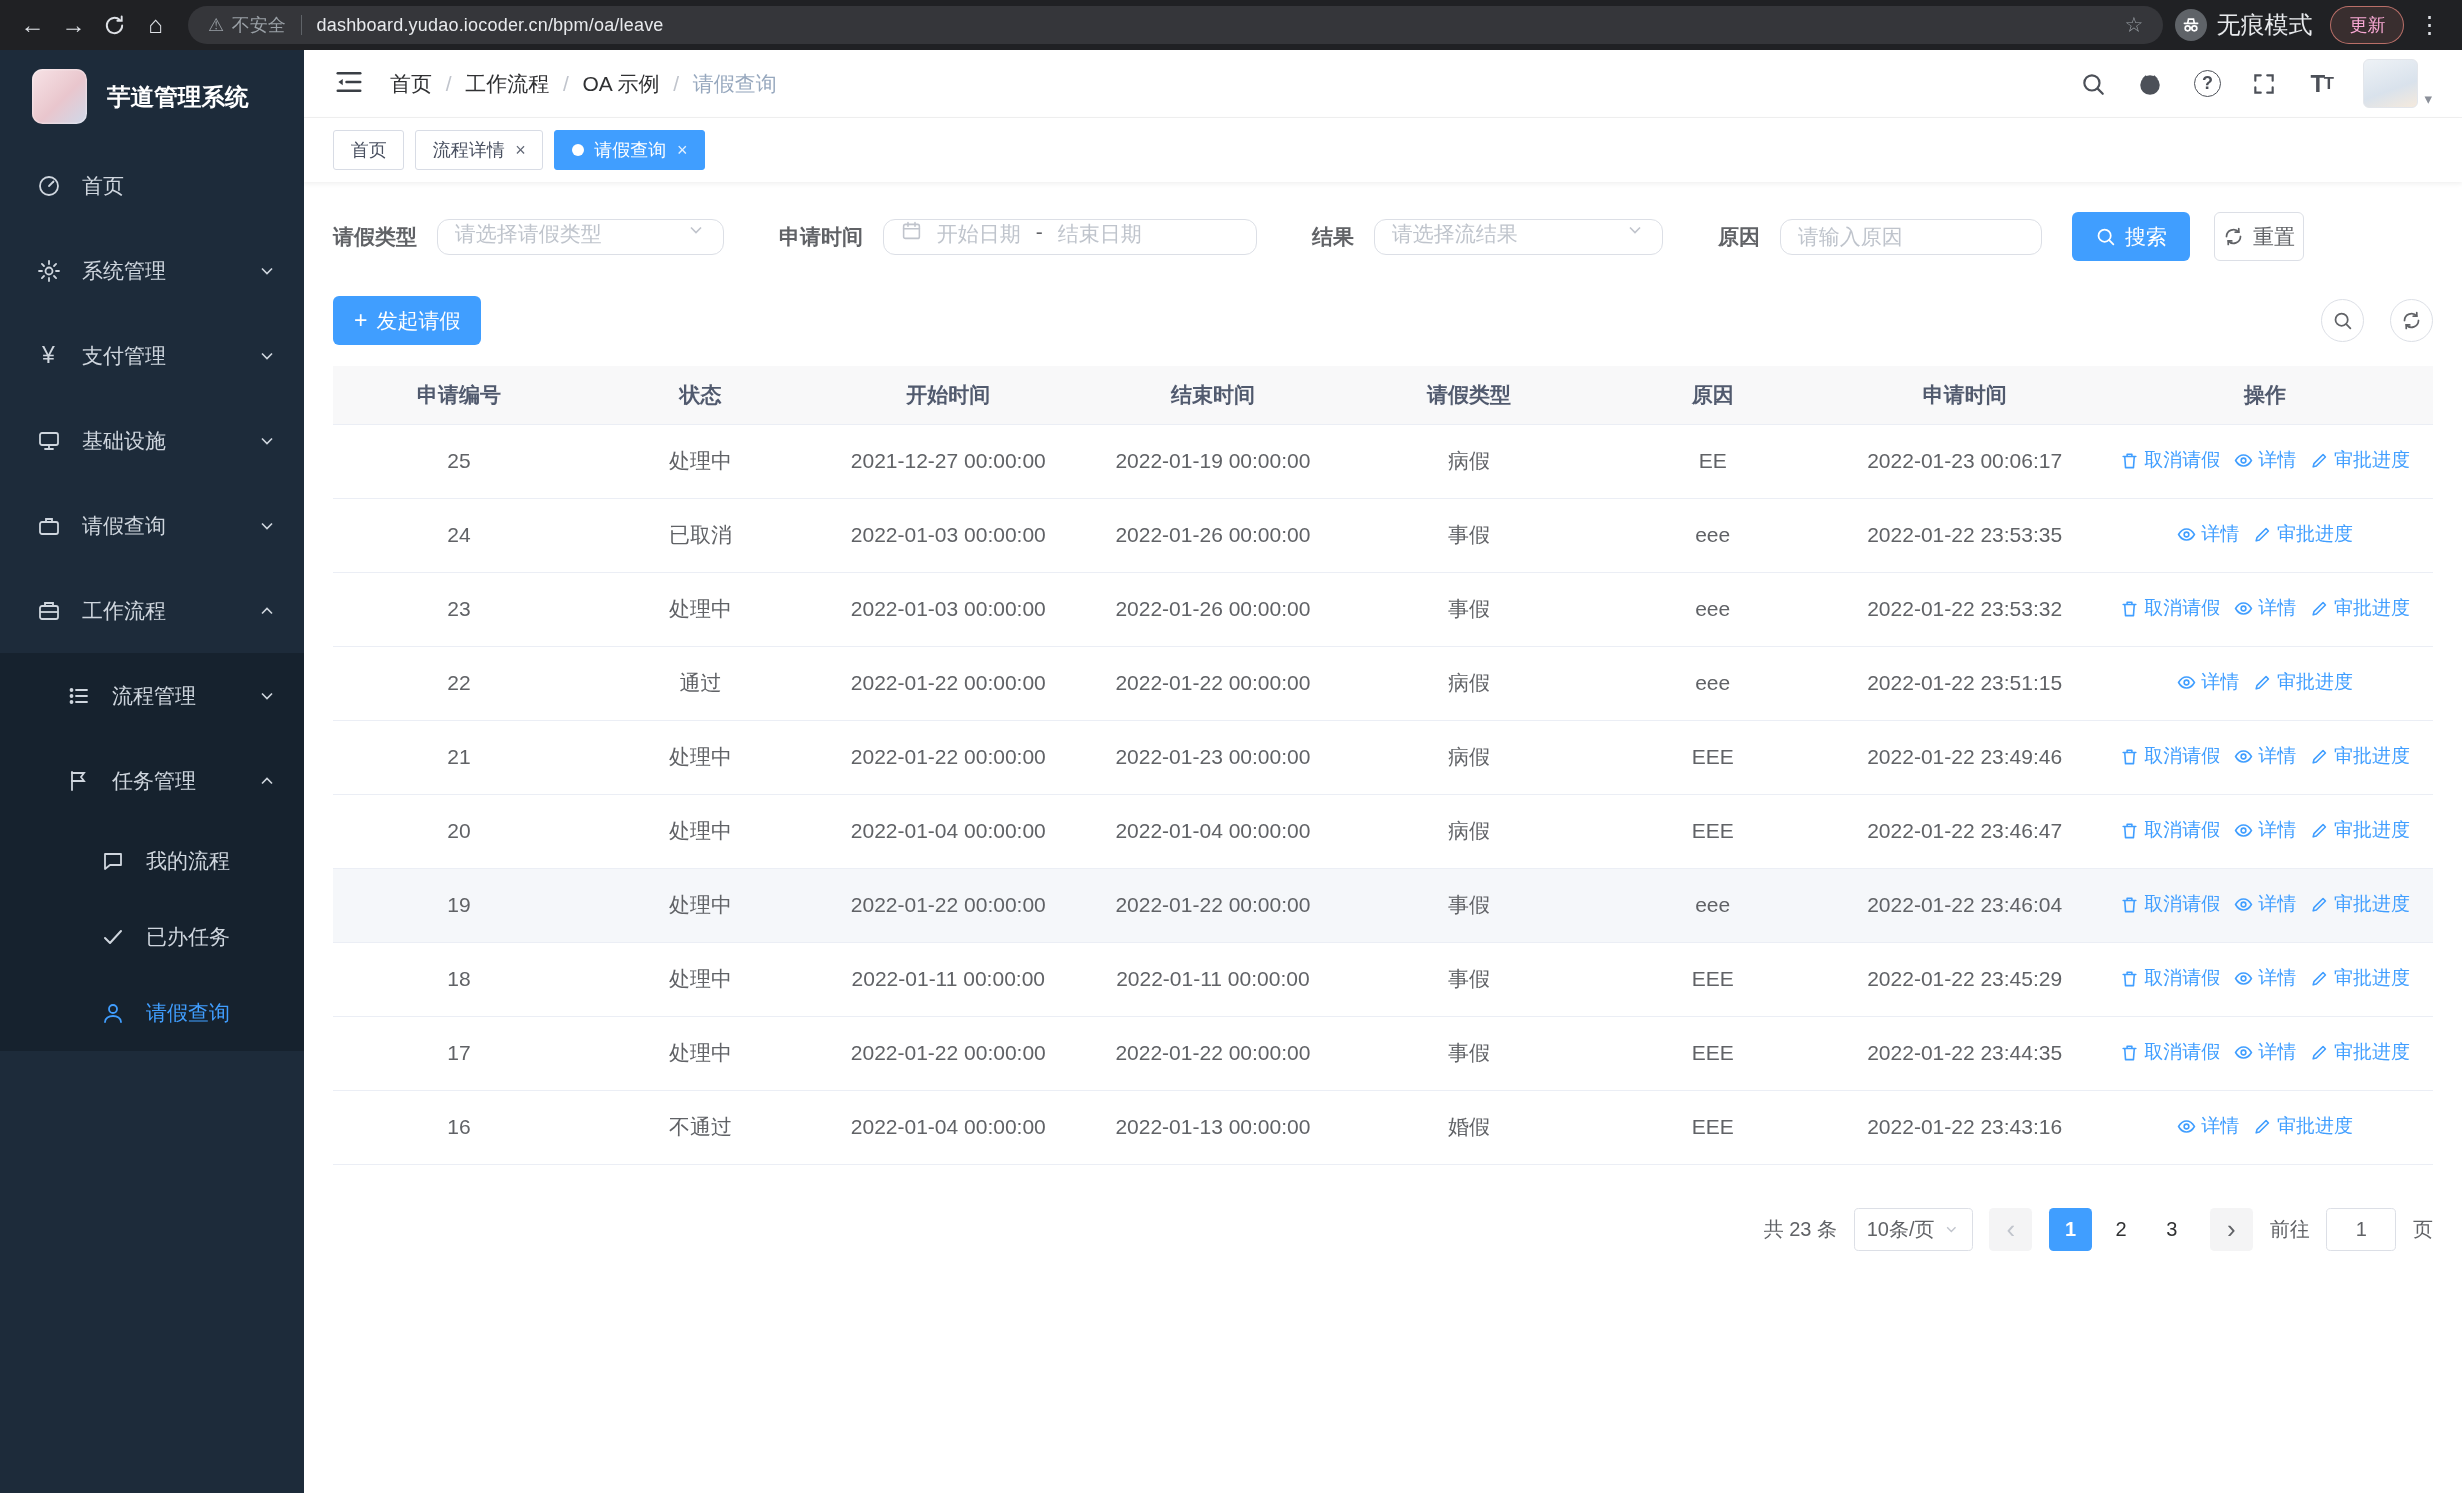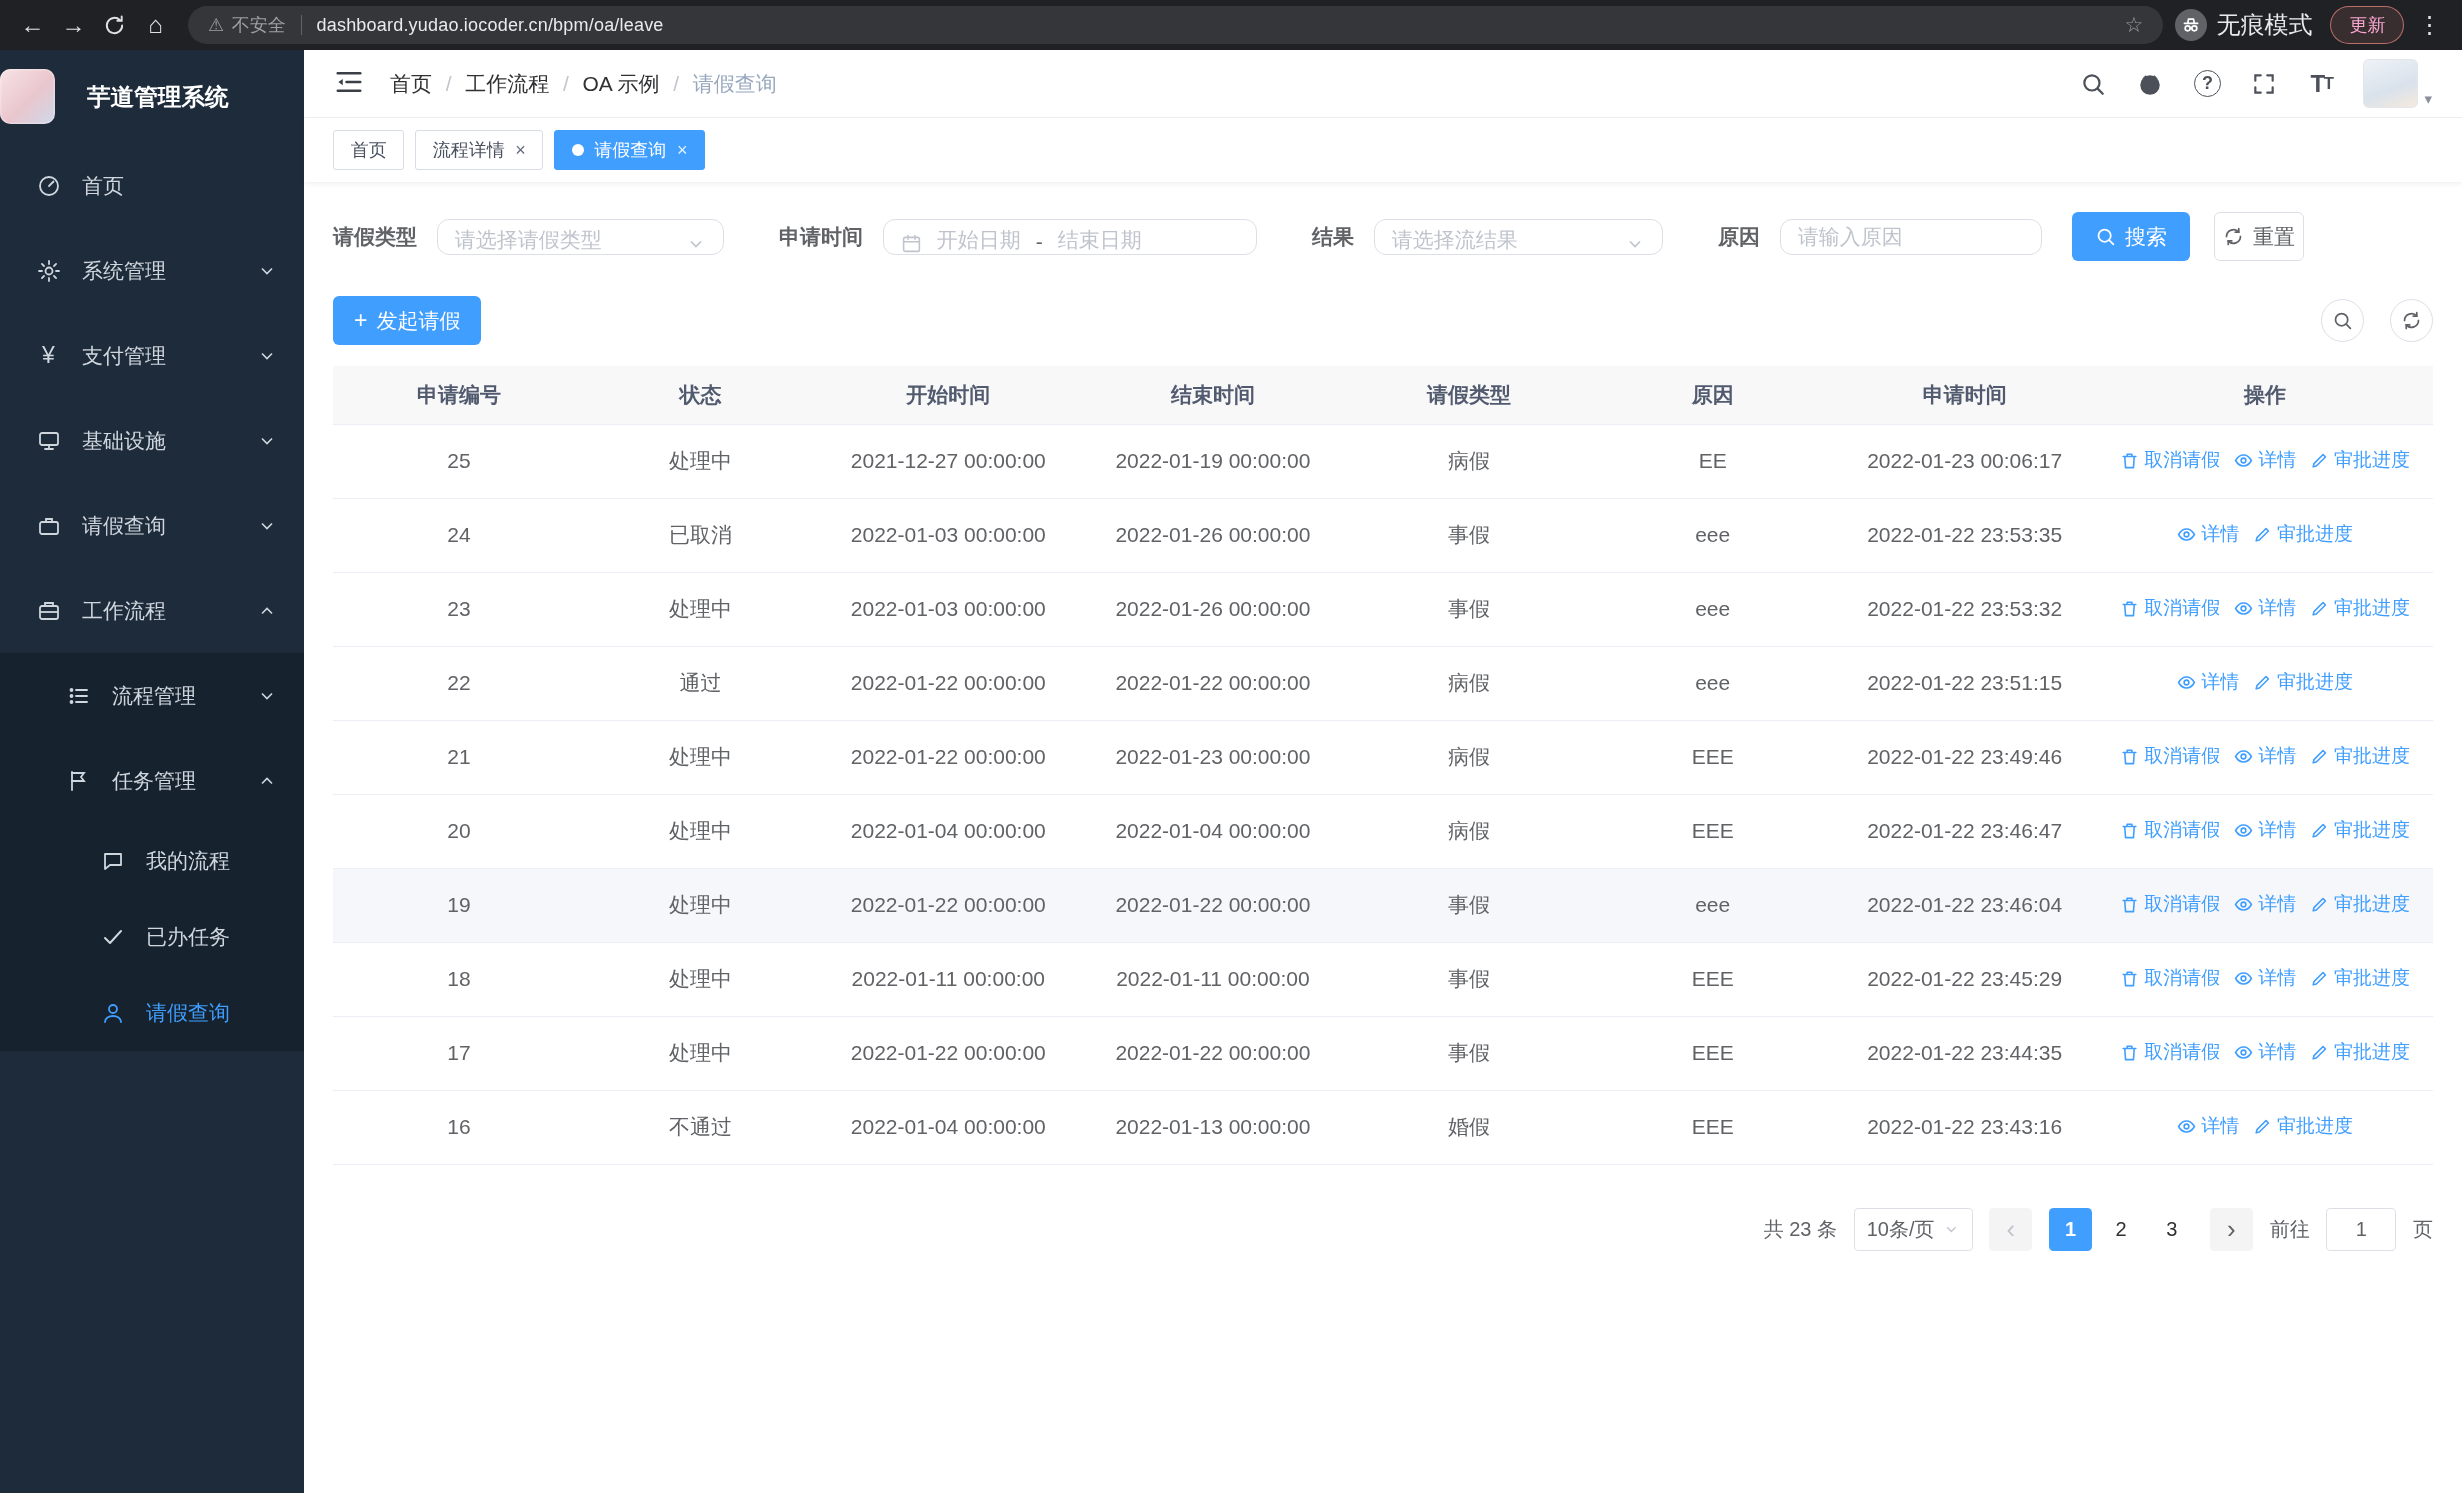--- a/index.html
+++ b/index.html
@@ -18,21 +18,21 @@
   .url-text{color:#e8eaed;letter-spacing:0.2px}
   .star{margin-left:auto;font-size:21px;color:#9aa0a6;cursor:pointer}
   .incog{display:flex;align-items:center;gap:9px;font-size:24px;color:#e8eaed;margin-right:18px;white-space:nowrap}
   .incog-circle{width:32px;height:32px;border-radius:50%;background:#5f6368;display:flex;align-items:center;justify-content:center}
   .update-pill{padding:6px 18px;border:1.5px solid rgba(242,139,130,.7);background:rgba(242,139,130,.12);
     color:#f9a8d4;border-radius:23px;font-size:18px;cursor:pointer;white-space:nowrap;margin-right:4.6px}
 
   
   .app{display:flex;height:1443px;}
   .sidebar{width:304px;background:#1d2b3a;flex-shrink:0;display:flex;flex-direction:column;color:#cfd6de}
-  .logo-row{height:93px;display:flex;align-items:center;gap:32px;cursor:pointer}
+  .logo-row{height:93px;display:flex;align-items:center;padding-left:32px;gap:20px;cursor:pointer}
   .logo-img{width:55px;height:55px;border-radius:10.6px;flex-shrink:0;
     background:linear-gradient(135deg,#f7e3e6,#e9c6cd 55%,#cfd9ea);box-shadow:inset 0 0 0 1.5px rgba(255,255,255,.25)}
   .logo-title{font-size:23.6px;font-weight:bold;color:#fff;white-space:nowrap}
   .menu{display:flex;flex-direction:column}
   .s-item{height:85px;display:flex;align-items:center;padding:0 27px 0 35px;font-size:21px;cursor:pointer;white-space:nowrap}
   .s-ico{width:27px;height:27px;margin-right:20px;display:flex;align-items:center;justify-content:center;flex-shrink:0;font-size:23px}
   .s-ico svg{width:24px;height:24px}
   .chev{margin-left:auto}
   .chev svg{width:20px;height:20px}
   .sub{background:#16222e}
@@ -71,21 +71,21 @@
   .tab .dot{width:12px;height:12px;border-radius:50%;background:#fff;display:none}
   .tab .close{font-size:18px;line-height:1;opacity:.85}
   .tab.active{background:#409eff;border-color:#409eff;color:#fff}
   .tab.active .dot{display:block}
 
   
   .content{flex:1;padding:0 29px;overflow:hidden}
   .filter-row{display:flex;align-items:center;margin-top:30px;font-size:21px}
   .f-label{color:#606266;font-weight:600;margin-right:20px;white-space:nowrap}
   .group{display:flex;align-items:center;margin-right:55px}
-  .box{height:36px;border:1.5px solid #dcdfe6;border-radius:12px;background:#fff;display:flex;align-items:flex-end;
+  .box{height:36px;border:1.5px solid #dcdfe6;border-radius:12px;background:#fff;display:flex;align-items:flex-start;
     padding:0 16.7px;font-size:21px;color:#bfc4cc;cursor:pointer}
   .box .ph{white-space:nowrap;overflow:hidden}
   .sel{justify-content:space-between}
   .sel-type{width:287px}
   .sel-result{width:289px}
   .sel svg{width:20px;height:20px;color:#c0c4cc;flex-shrink:0;margin-left:10.6px}
   .date-box{width:374px;gap:15px;cursor:text}
   .date-box svg{width:21px;height:21px;color:#c0c4cc;flex-shrink:0}
   .range-sep{color:#606266}
   .reason-box{width:262px;padding:0}

